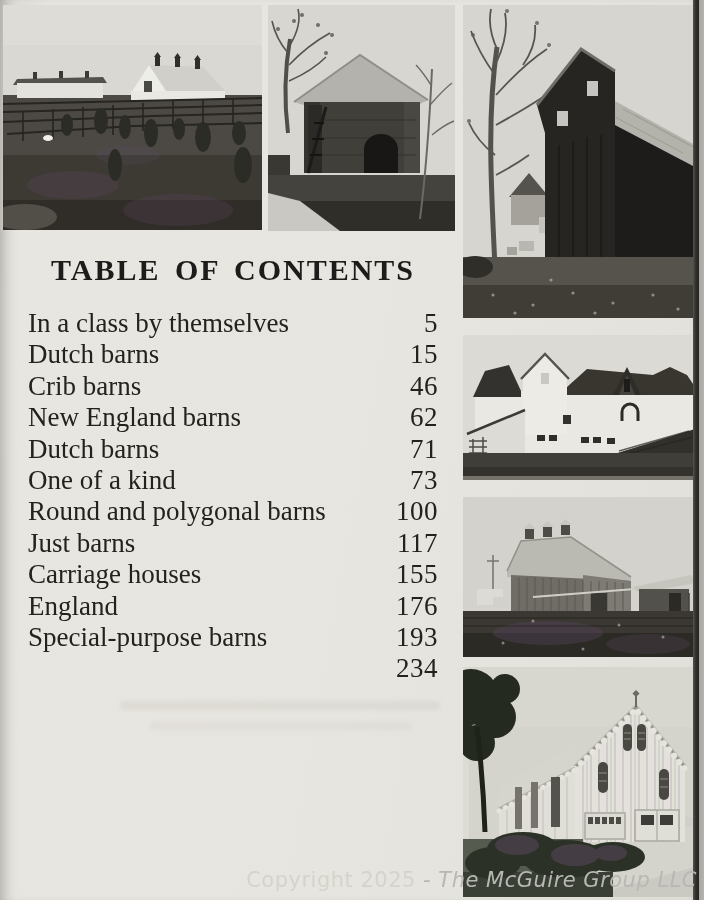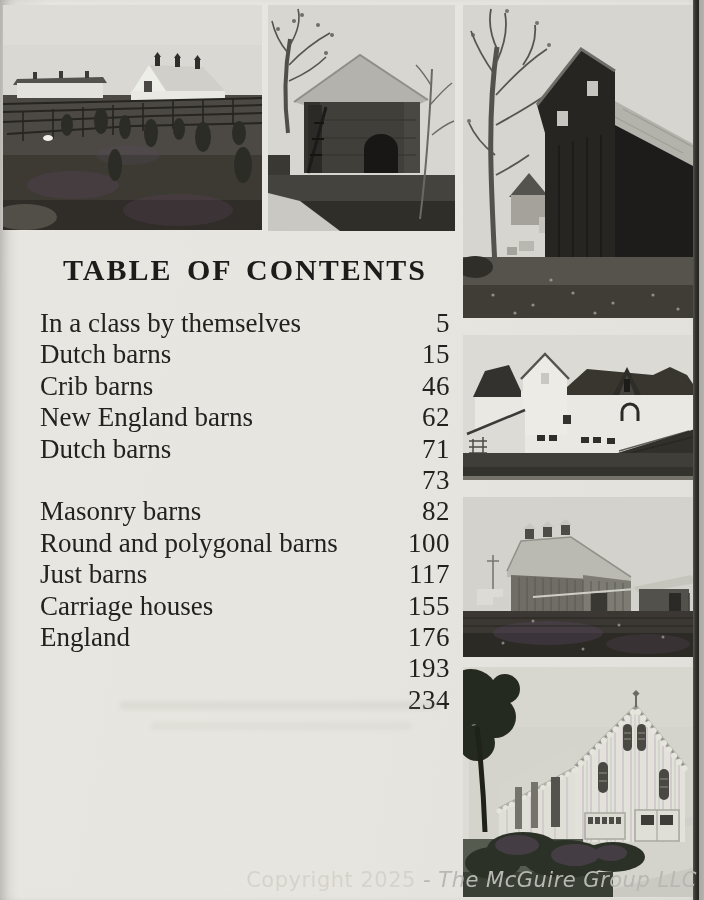--- a/index.html
+++ b/index.html
@@ -15,21 +15,21 @@
     background:linear-gradient(100deg,#dcdad4 0%,#e8e6e0 6%,var(--page-bg) 55%,#e2e0da 100%);
     box-shadow:inset 14px 0 16px -12px rgba(0,0,0,.30), inset -8px 0 8px -6px rgba(0,0,0,.18);
   }
   .photo{position:absolute;display:block;}
   .p1{left:3px;top:5px;}
   .p2{left:268px;top:5px;}
   .p3{left:463px;top:5px;}
   .p4{left:463px;top:335px;}
   .p5{left:463px;top:497px;}
   .p6{left:463px;top:667px;}
-  .toc{position:absolute;left:40px;top:253px;width:410px;color:var(--ink);}
+  .toc{position:absolute;left:28px;top:253px;width:410px;color:var(--ink);}
   .toc-title{
     font-size:30px;font-weight:bold;letter-spacing:2px;word-spacing:5px;
     text-align:center;line-height:34px;color:#1d1c1a;
   }
   .toc-list{margin-top:21px;font-size:27px;line-height:31.4px;}
   .toc-row{display:flex;align-items:flex-end;}
   .toc-label{width:342px;}
   .toc-page{flex:1;text-align:right;letter-spacing:.5px;}
   .binding-edge{position:absolute;left:693px;top:0;width:6px;height:900px;
     background:linear-gradient(90deg,#55544f,var(--binding) 40%,#23221f);}
@@ -368,27 +368,24 @@
     <span class="toc-label">New England barns</span>
     <span class="toc-page">62</span>
   </div>
 
   <div class="toc-row">
     <span class="toc-label">Dutch barns</span>
     <span class="toc-page">71</span>
   </div>
 
   <div class="toc-row">
+    <span class="toc-label">One of a kind</span>
     <span class="toc-page">73</span>
   </div>
 
-  <div class="toc-row">
-    <span class="toc-label">Masonry barns</span>
-    <span class="toc-page">82</span>
-  </div>
 
   <div class="toc-row">
     <span class="toc-label">Round and polygonal barns</span>
     <span class="toc-page">100</span>
   </div>
 
   <div class="toc-row">
     <span class="toc-label">Just barns</span>
     <span class="toc-page">117</span>
   </div>
@@ -397,20 +394,21 @@
     <span class="toc-label">Carriage houses</span>
     <span class="toc-page">155</span>
   </div>
 
   <div class="toc-row">
     <span class="toc-label">England</span>
     <span class="toc-page">176</span>
   </div>
 
   <div class="toc-row">
+    <span class="toc-label">Special-purpose barns</span>
     <span class="toc-page">193</span>
   </div>
 
   <div class="toc-row">
     <span class="toc-page">234</span>
   </div>
 </div>
   </div>
 
   <div class="ghost g1"></div>

